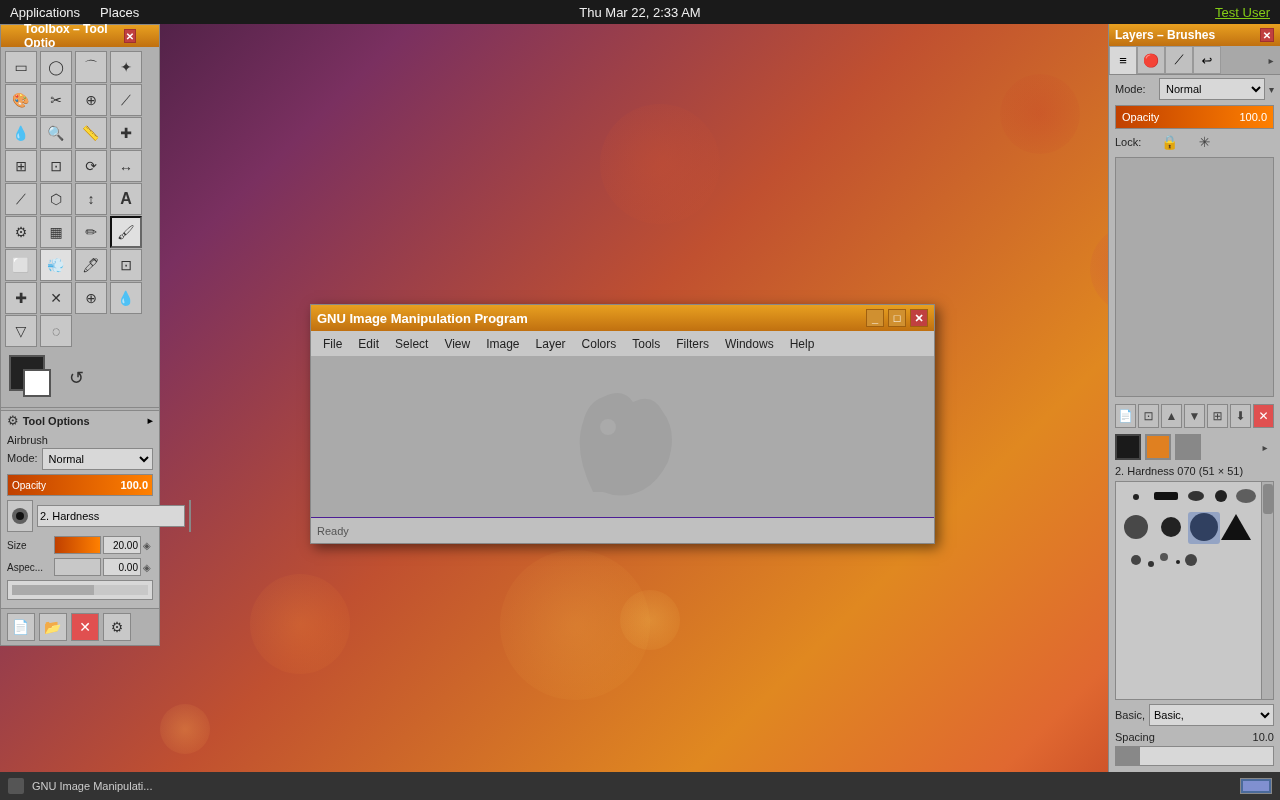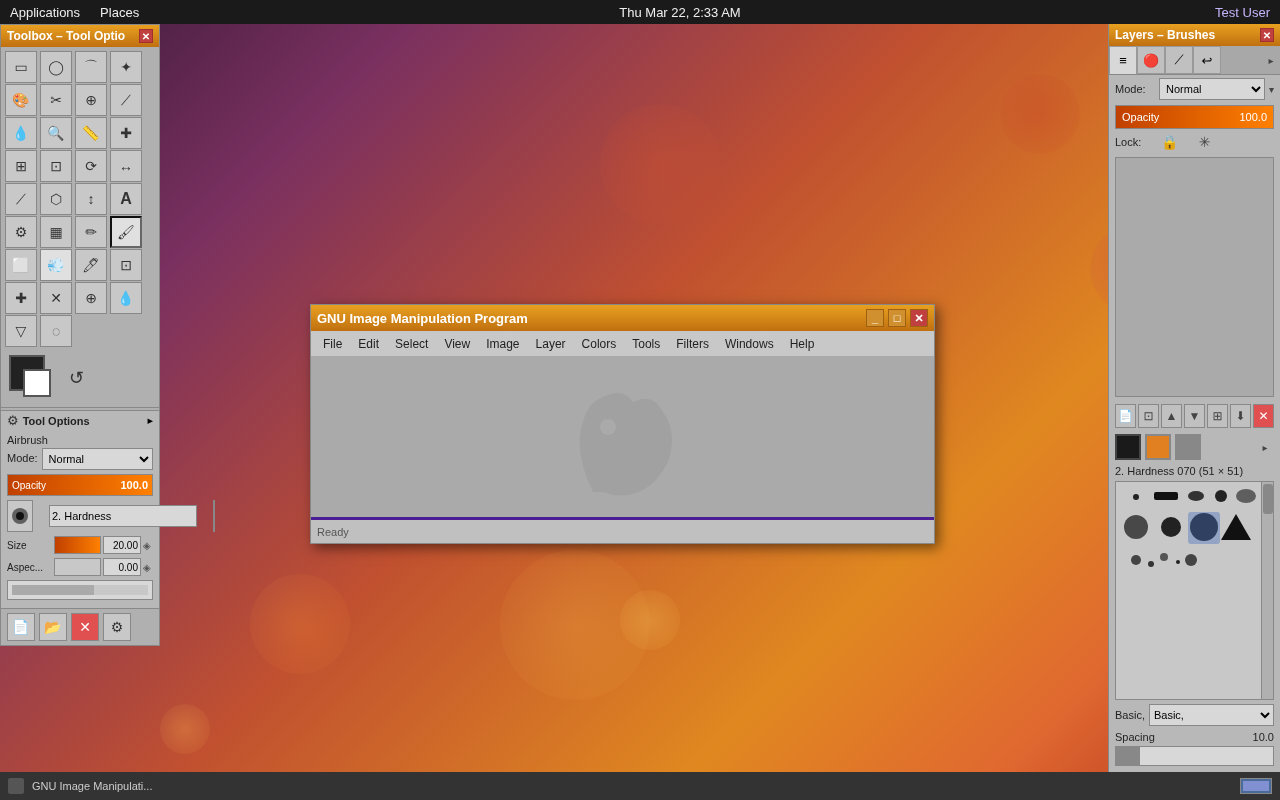--- a/index.html
+++ b/index.html
@@ -6,22 +6,22 @@
     body { width: 1280px; height: 800px; overflow: hidden; font-family: sans-serif; font-size: 12px; background: #000; }
 
     
     #topbar {
       width: 1280px; height: 24px; background: #1a1a1a;
       display: flex; align-items: center; justify-content: space-between;
       color: #eee; font-size: 13px; padding: 0 10px;
     }
     #topbar-left { display: flex; gap: 20px; }
     #topbar-left span { cursor: pointer; }
-    #topbar-center { position: absolute; left: 50%; transform: translateX(-50%); color: #eee; font-size: 13px; margin-left: 40px; }
-    #topbar-right { color: #c4b5fd; }
+    #topbar-center { position: absolute; left: 50%; transform: translateX(-50%); color: #eee; font-size: 13px; }
+    #topbar-right { color: #84cc16; text-decoration: underline; }
 
     
     #desktop {
       width: 1280px; height: 776px; position: relative;
       background: linear-gradient(135deg, #3a1a3a 0%, #7a3060 20%, #c05030 45%, #e08820 70%, #e06830 85%, #b03020 100%);
       overflow: hidden;
     }
 
     
     .bokeh {
@@ -29,21 +29,21 @@
     }
 
     
     #toolbox {
       position: absolute; top: 0; left: 0; width: 160px; background: #b0b0b0;
       border: 1px solid #888; display: flex; flex-direction: column;
     }
     #toolbox-title {
       background: linear-gradient(to bottom, #e8a020, #c07010);
       color: #fff; font-size: 12px; font-weight: bold;
-      padding: 2px 6px; display: flex; align-items: center; justify-content: space-between;
+      padding: 2px 23px; display: flex; align-items: center; justify-content: space-between;
       height: 22px;
     }
     #toolbox-title-close {
       width: 14px; height: 14px; background: #c04040; border: 1px solid #a03030;
       display: flex; align-items: center; justify-content: center; cursor: pointer;
       font-size: 10px; color: #fff;
     }
     #tool-icons {
       display: grid; grid-template-columns: repeat(4, 34px); gap: 1px;
       padding: 4px; background: #b0b0b0;
@@ -82,21 +82,21 @@
     .slider-container {
       width: 100%; height: 22px; background: linear-gradient(to right, #c04000, #ff8000);
       border: 1px solid #888; display: flex; align-items: center; justify-content: space-between;
       padding: 0 4px; color: #fff; font-size: 11px; cursor: pointer; margin-bottom: 4px;
     }
     .slider-label { font-size: 10px; color: #fff; }
     .slider-value { font-size: 11px; color: #fff; font-weight: bold; }
 
     
     .brush-row {
-      display: flex; align-items: center; gap: 16px; margin-bottom: 4px;
+      display: flex; align-items: center; gap: 4px; margin-bottom: 4px;
     }
     .brush-preview {
       width: 32px; height: 32px; background: #c8c8c8; border: 1px solid #888;
       display: flex; align-items: center; justify-content: center; cursor: pointer;
     }
     .brush-name-input {
       flex: 1; height: 22px; background: #d8d8d8; border: 1px solid #888;
       font-size: 11px; padding: 0 2px;
     }
     .brush-scroll { width: 10px; height: 32px; background: #aaa; border: 1px solid #888; }
@@ -159,21 +159,21 @@
     .menu-item {
       padding: 2px 8px; cursor: pointer; font-size: 12px; color: #222;
       border-radius: 2px;
     }
     #gimp-canvas {
       width: 100%; height: 160px; background: #aaa;
       display: flex; align-items: center; justify-content: center;
       position: relative; overflow: hidden;
     }
     #gimp-statusbar {
-      height: 26px; background: #c0c0c0; border-top: 3px solid #4c1d95;
+      height: 26px; background: #c0c0c0; border-top: 1px solid #4c1d95;
       display: flex; align-items: center; padding: 0 6px;
     }
 
     
     #layers-panel {
       position: absolute; top: 0; right: 0; width: 172px; height: 776px;
       background: #b8b8b8; border-left: 1px solid #888;
       display: flex; flex-direction: column;
     }
     #layers-title {

